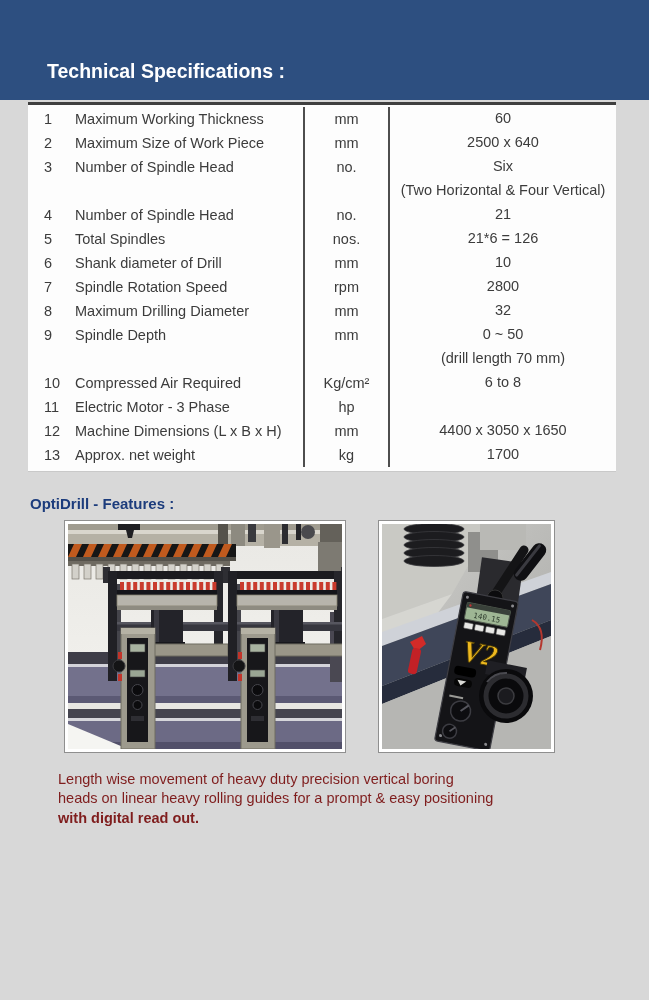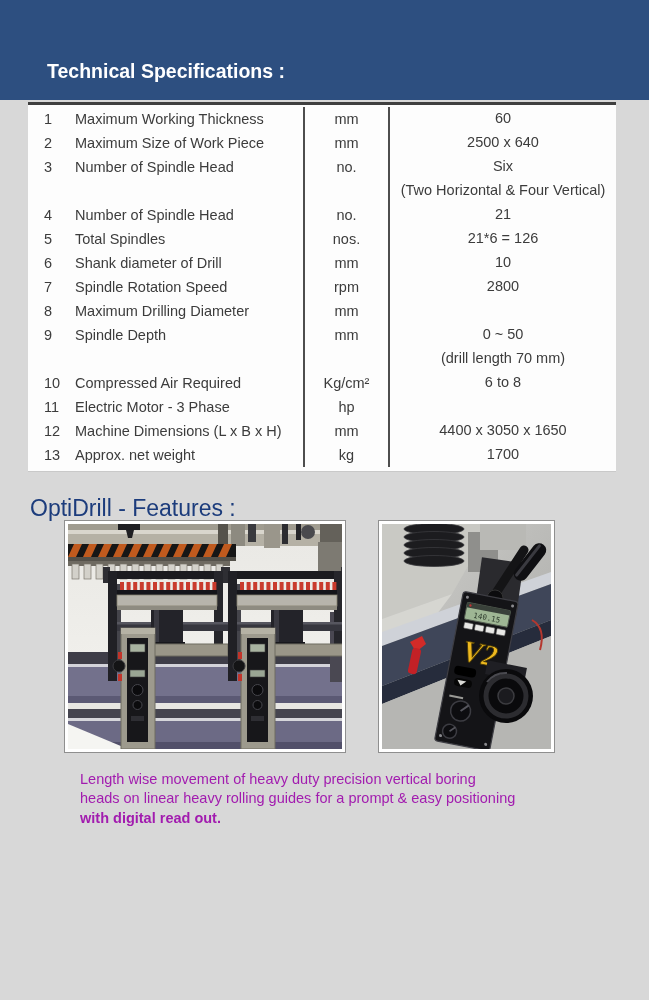--- a/index.html
+++ b/index.html
@@ -9,26 +9,26 @@
   .page-title{position:absolute;left:47px;top:60px;color:#ffffff;font-size:19.5px;font-weight:bold;}
   .spec-table{position:absolute;left:28px;top:102px;width:588px;background:#fdfdfd;
               border-top:3px solid #3f3f3f;border-bottom:1px solid #c9c9c9;padding:2px 0 4px 0;}
   .trow{display:grid;grid-template-columns:47px 228px 87px 226px;min-height:24.1px;}
   .cell{font-size:14.5px;color:#3c3c3c;line-height:24.1px;box-sizing:border-box;}
   .cell.num{padding-left:16px;}
   .cell.label{padding-right:12px;}
   .cell.unit{text-align:center;border-left:2px solid #4e4e4e;border-right:2px solid #4e4e4e;}
   .cell.value{text-align:center;}
   .cell.value div{line-height:23.8px;}
-  .features-heading{position:absolute;left:30px;top:495px;color:#1c3c7c;font-size:23px;font-weight:normal;}
+  .features-heading{position:absolute;left:30px;top:495px;color:#1c3c7c;font-size:15px;font-weight:bold;}
   .photo{position:absolute;top:520px;background:#ffffff;border:1px solid #8f8f8f;padding:3px;}
   .photo svg{display:block;}
   #photo1{left:64px;}
   #photo2{left:378px;}
-  .caption{position:absolute;left:80px;top:770px;width:480px;font-size:14.5px;line-height:19.3px;color:#a21caf;}
+  .caption{position:absolute;left:58px;top:770px;width:480px;font-size:14.5px;line-height:19.3px;color:#7f1d1d;}
   .caption .b{font-weight:bold;}
   .v2text{font-family:"Liberation Serif",serif;font-style:italic;font-weight:bold;}
   .lcdtext{font-family:"DejaVu Sans Mono",monospace;}
 </style>
 </head>
 <body>
 
 <div class="page">
 
   <div class="band"></div>
@@ -89,20 +89,23 @@
         <div class="cell label">Spindle Rotation Speed</div>
         <div class="cell unit">rpm</div>
         <div class="cell value">
           <div>2800</div>
         </div>
       </div>
       <div class="trow">
         <div class="cell num">8</div>
         <div class="cell label">Maximum Drilling Diameter</div>
         <div class="cell unit">mm</div>
+        <div class="cell value">
+          <div>32</div>
+        </div>
       </div>
       <div class="trow">
         <div class="cell num">9</div>
         <div class="cell label">Spindle Depth</div>
         <div class="cell unit">mm</div>
         <div class="cell value">
           <div>0 ~ 50</div>
           <div>(drill length 70 mm)</div>
         </div>
       </div>

